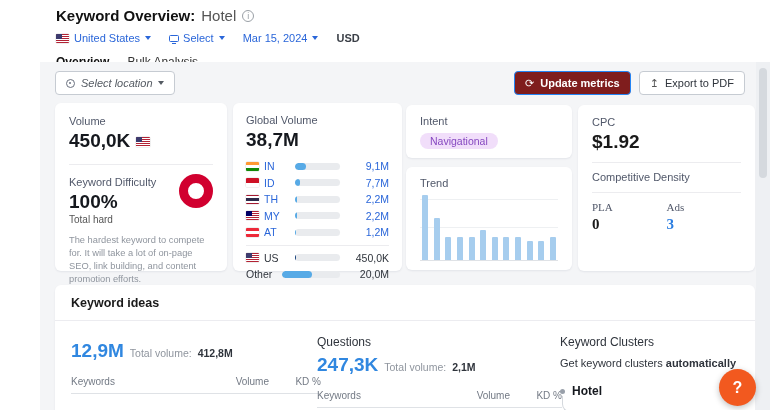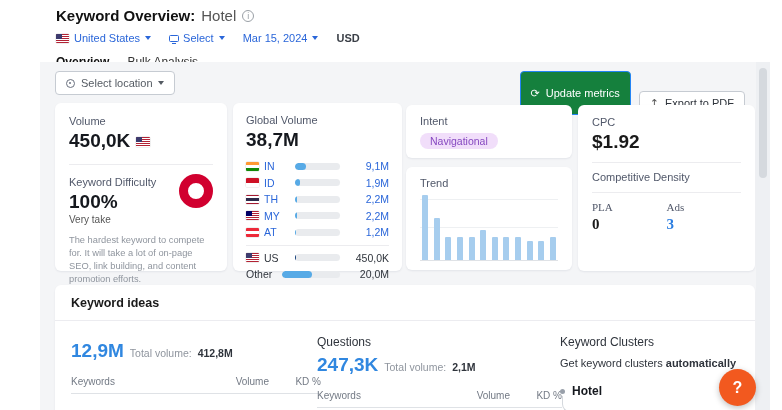--- a/index.html
+++ b/index.html
@@ -36,32 +36,32 @@
   .flag-us, .flag-my { background:repeating-linear-gradient(180deg,#b22234 0 1px,#fff 1px 2px); }
   .flag-us::after { content:""; position:absolute; left:0; top:0; width:6px; height:5px; background:#3c3b6e; }
   .flag-my::after { content:""; position:absolute; left:0; top:0; width:6px; height:5px; background:#010066; }
   .flag-in { background:linear-gradient(180deg,#ff9933 0 33%,#fff 33% 66%,#128807 66%); }
   .flag-id { background:linear-gradient(180deg,#ce1126 0 50%,#fff 50%); }
   .flag-th { background:linear-gradient(180deg,#a51931 0 16%,#fff 16% 34%,#2d2a4a 34% 66%,#fff 66% 84%,#a51931 84%); }
   .flag-at { background:linear-gradient(180deg,#ed2939 0 33%,#fff 33% 66%,#ed2939 66%); }
   
   .content { position:absolute; left:40px; top:62px; width:717px; height:348px; background:#f4f5f7; }
   
-  .toolbar-left { position:absolute; left:15px; top:9px; }
+  .toolbar-left { position:absolute; left:15px; top:9px;font-style:italic; }
   .toolbar-right { position:absolute; right:12px; top:9px; display:flex; gap:8px; }
   .btn { display:inline-flex; align-items:center; font-size:11px; border-radius:4px;
     padding:4px 10px; cursor:pointer; line-height:14px; }
   .btn-outline { background:#fff; border:1px solid #c6cbd2; color:#555b63; }
   .pin-icon { width:9px; height:9px; border:1.3px solid #6b7280; border-radius:50%;
     display:inline-block; position:relative; margin-right:6px; flex:none; }
   .pin-icon::after { content:""; position:absolute; left:2px; top:2px; width:2.2px; height:2.2px;
     border-radius:50%; background:#6b7280; }
-  .btn-primary { background:#15803d; color:#fff; border:1px solid #2384f5; font-weight:normal; }
+  .btn-primary { background:#7f1d1d; color:#fff; border:1px solid #2384f5; font-weight:bold; }
   .refresh-icon::before { content:"\27F3"; margin-right:6px; font-weight:normal; }
-  .export-btn { color:#2f343c;margin-top:20px; }
+  .export-btn { color:#2f343c; }
   .export-icon::before { content:"\21A5"; margin-right:6px; color:#555; }
   
   .card { position:absolute; background:#fff; border-radius:6px; box-shadow:0 1px 2px rgba(23,43,77,.08); }
   .card-label { font-size:11px; color:#51586a; }
   .big-num { font-size:19px; font-weight:bold; color:#15181e; margin-top:3px; }
   .hdiv { height:1px; background:#ececef; }
   
   .card-volume { left:15px; top:41px; width:172px; height:168px; padding:12px 14px; }
   .kd-row { position:relative; }
   .kd-donut { position:absolute; right:0; top:-2px; width:34px; height:34px; border-radius:50%;
@@ -191,21 +191,21 @@
   <div class="card card-volume">
     <div class="card-label">Volume</div>
     <div class="big-num">
       <span>450,0K</span>
       <span class="flag flag-us" style="width:14px;height:10px;vertical-align:0"></span>
     </div>
     <div class="hdiv" style="margin:12px 0 11px"></div>
     <div class="kd-row">
       <div class="card-label">Keyword Difficulty</div>
       <div class="big-num">100%</div>
-      <div class="kd-rating">Very take</div>
+      <div class="kd-rating">Total hard</div>
       <div class="kd-donut"></div>
     </div>
     <div class="kd-desc">The hardest keyword to compete for. It will take a lot of on-page SEO, link building, and content promotion efforts.</div>
   </div>
 
   <div class="card card-global">
     <div class="card-label">Global Volume</div>
     <div class="big-num" style="margin-bottom:7px">38,7M</div>
     <div class="gv-row">
       <span class="flag flag-in"></span>
@@ -214,21 +214,21 @@
           <span class="gv-fill" style="width: 24%; display: block;"></span>
         </span>
       <span class="gv-val">9,1M</span>
     </div>
     <div class="gv-row">
       <span class="flag flag-id"></span>
       <span class="gv-code">ID</span>
       <span class="gv-track">
           <span class="gv-fill" style="width: 10%; display: block;"></span>
         </span>
-      <span class="gv-val">1,9M</span>
+      <span class="gv-val">7,7M</span>
     </div>
     <div class="gv-row">
       <span class="flag flag-th"></span>
       <span class="gv-code">TH</span>
       <span class="gv-track">
           <span class="gv-fill" style="width: 5%; display: block;"></span>
         </span>
       <span class="gv-val">2,2M</span>
     </div>
     <div class="gv-row">

